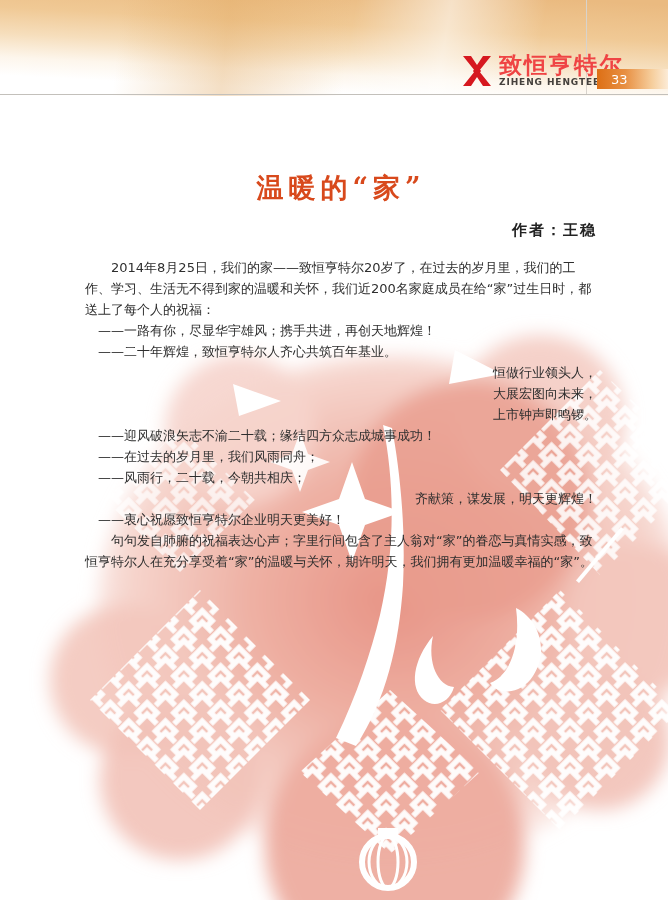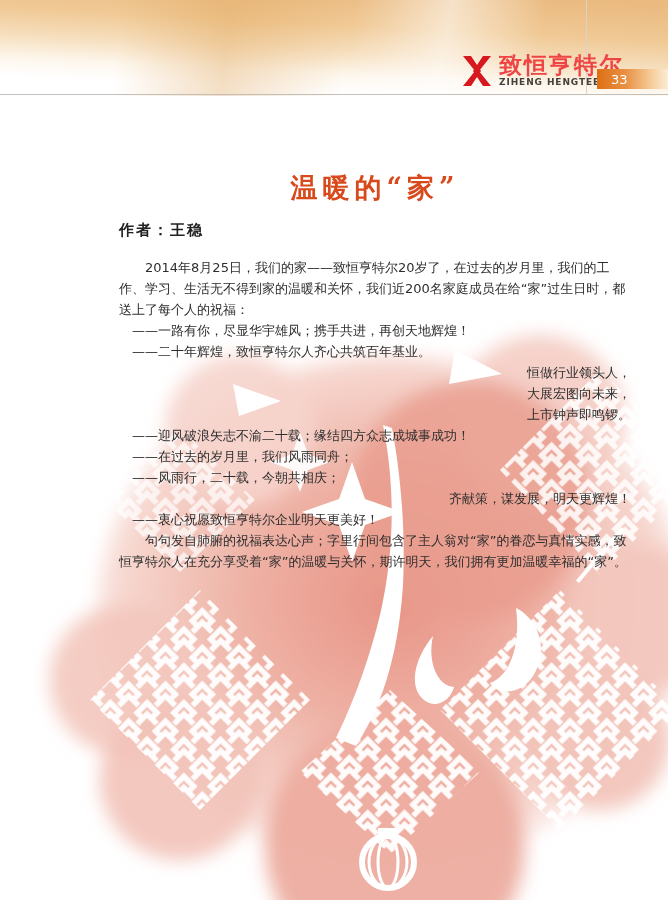--- a/index.html
+++ b/index.html
@@ -29,28 +29,28 @@
   .h-rule { position:absolute; left:0; top:94px; width:668px; height:1px; background:#c3c0bb; z-index:2; }
   .page-badge {
     position:absolute; left:597px; top:69px; width:71px; height:20px; z-index:3;
     line-height:22px; padding-left:14px; box-sizing:border-box;
     color:#ffffff; font-size:13px;
     background:linear-gradient(90deg,#dd6f15 0%, #e89043 40%, #f6cf9e 78%, #fcebd6 100%);
   }
   
   .watermark { position:absolute; left:0; top:0; z-index:0; }
   
-  main { position:absolute; left:85px; top:170px; width:512px; z-index:2;margin-left:34px; }
+  main { position:absolute; left:85px; top:170px; width:512px; z-index:2; }
   .title {
     margin:0; text-align:center;
     font-family:"DejaVu Serif","Liberation Serif",serif;
     font-weight:bold; font-size:27px; letter-spacing:5px; color:#d8491c;
   }
   .author {
-    margin-top:14px; text-align:left; font-size:15px; font-weight:bold;
+    margin-top:14px; text-align:right; font-size:15px; font-weight:bold;
     letter-spacing:2px; color:#222222; line-height:20px;
   }
   .body-block { margin-top:17px; }
   .para { font-size:13px; line-height:21px; color:#2e2e2e; }
   .para.indent { text-indent:26px; }
   .para.dash { padding-left:13px; }
   .para.cont { padding-left:39px;text-align:right; }
 </style>
 </head>
 <body>

